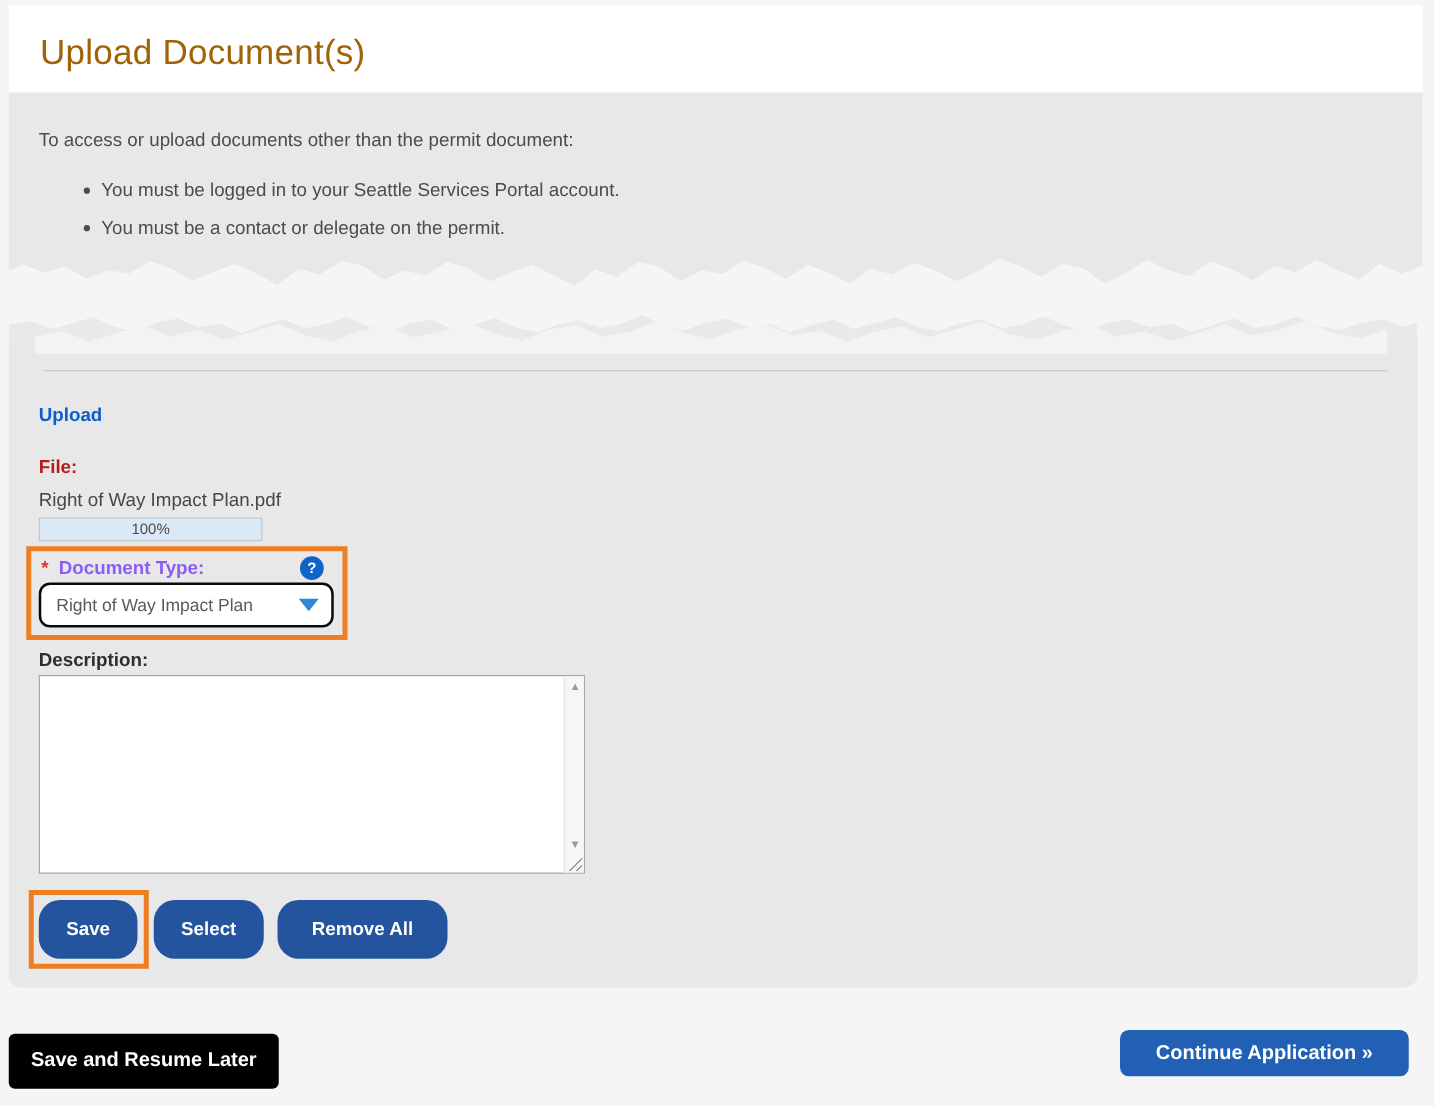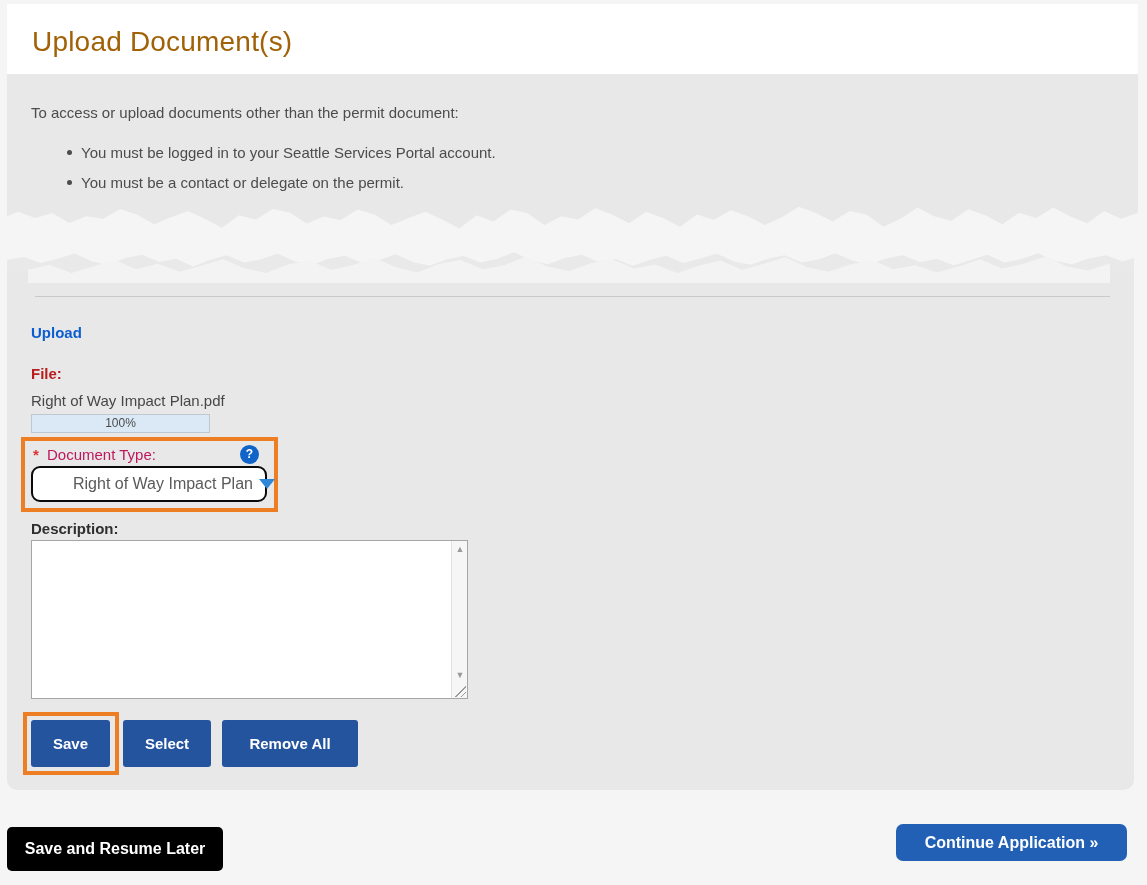--- a/index.html
+++ b/index.html
@@ -54,32 +54,32 @@
     left:31px; top:414px; width:179px; height:19px;
     background:#dbe9f7; border:1px solid #bdc8d2;
     text-align:center; font-size:12px; color:#4a4a4a; line-height:17px;
   }
 
   .hl-box { border:4px solid #ee7e23; background:transparent; }
   .hl-doc-type { left:21px; top:437px; width:257px; height:75px; }
   .hl-save     { left:23px; top:712px; width:96px;  height:63px; }
 
   .req-star  { left:33px; top:446px; font-size:15px; font-weight:bold; color:#e03131; }
-  .doc-type-label { left:47px; top:446px; font-size:15px; font-weight:normal; color:#be185d; }
+  .doc-type-label { left:47px; top:446px; font-size:15px; font-weight:bold; color:#8b5cf6; }
   .help-icon {
     left:240px; top:445px; width:19px; height:19px; border-radius:50%;
     background:#1064c8; color:#ffffff; font-size:12px; font-weight:bold;
     text-align:center; line-height:19px; cursor:pointer;
   }
   .doc-type-select {
     left:31px; top:466px; width:236px; height:36px;
     background:#ffffff; border:2px solid #0a0a0a; border-radius:9px;
     display:flex; align-items:center; padding:0 10px 0 12px; cursor:pointer;
   }
-  .doc-type-value { flex:1; font-size:16px; color:#5a5a5a; white-space:nowrap;margin-left:28px; }
+  .doc-type-value { flex:1; font-size:14px; color:#5a5a5a; white-space:nowrap; }
   .dropdown-arrow {
     width:0; height:0; margin-left:6px;
     border-left:8px solid transparent; border-right:8px solid transparent;
     border-top:10px solid #2f87d8;
   }
 
   .desc-label { left:31px; top:520px; font-size:15px; font-weight:bold; color:#2e2e2e; }
   .desc-box {
     left:31px; top:540px; width:437px; height:159px;
     background:#ffffff; border:1px solid #a6a6a6;
@@ -94,21 +94,21 @@
   .resize-grip {
     position:absolute; right:1px; bottom:1px; width:13px; height:13px;
     background: repeating-linear-gradient(-45deg, transparent 0 3px, #9a9a9a 3px 4px);
     clip-path: polygon(100% 0, 100% 100%, 0 100%);
     cursor:nwse-resize;
   }
 
   .btn {
     position:absolute; background:#24549e; color:#ffffff; border:none;
     font-family:"Liberation Sans", sans-serif; font-size:15px; font-weight:bold;
-    border-radius:3px; cursor:pointer;
+    border-radius:17px; cursor:pointer;
   }
   .btn-save       { left:31px;  top:720px; width:79px;  height:47px; }
   .btn-select     { left:123px; top:720px; width:88px;  height:47px; }
   .btn-remove-all { left:222px; top:720px; width:136px; height:47px; }
 
   
   .btn-save-resume {
     left:7px; top:827px; width:216px; height:44px;
     background:#000000; border-radius:5px; font-size:16px;
   }

